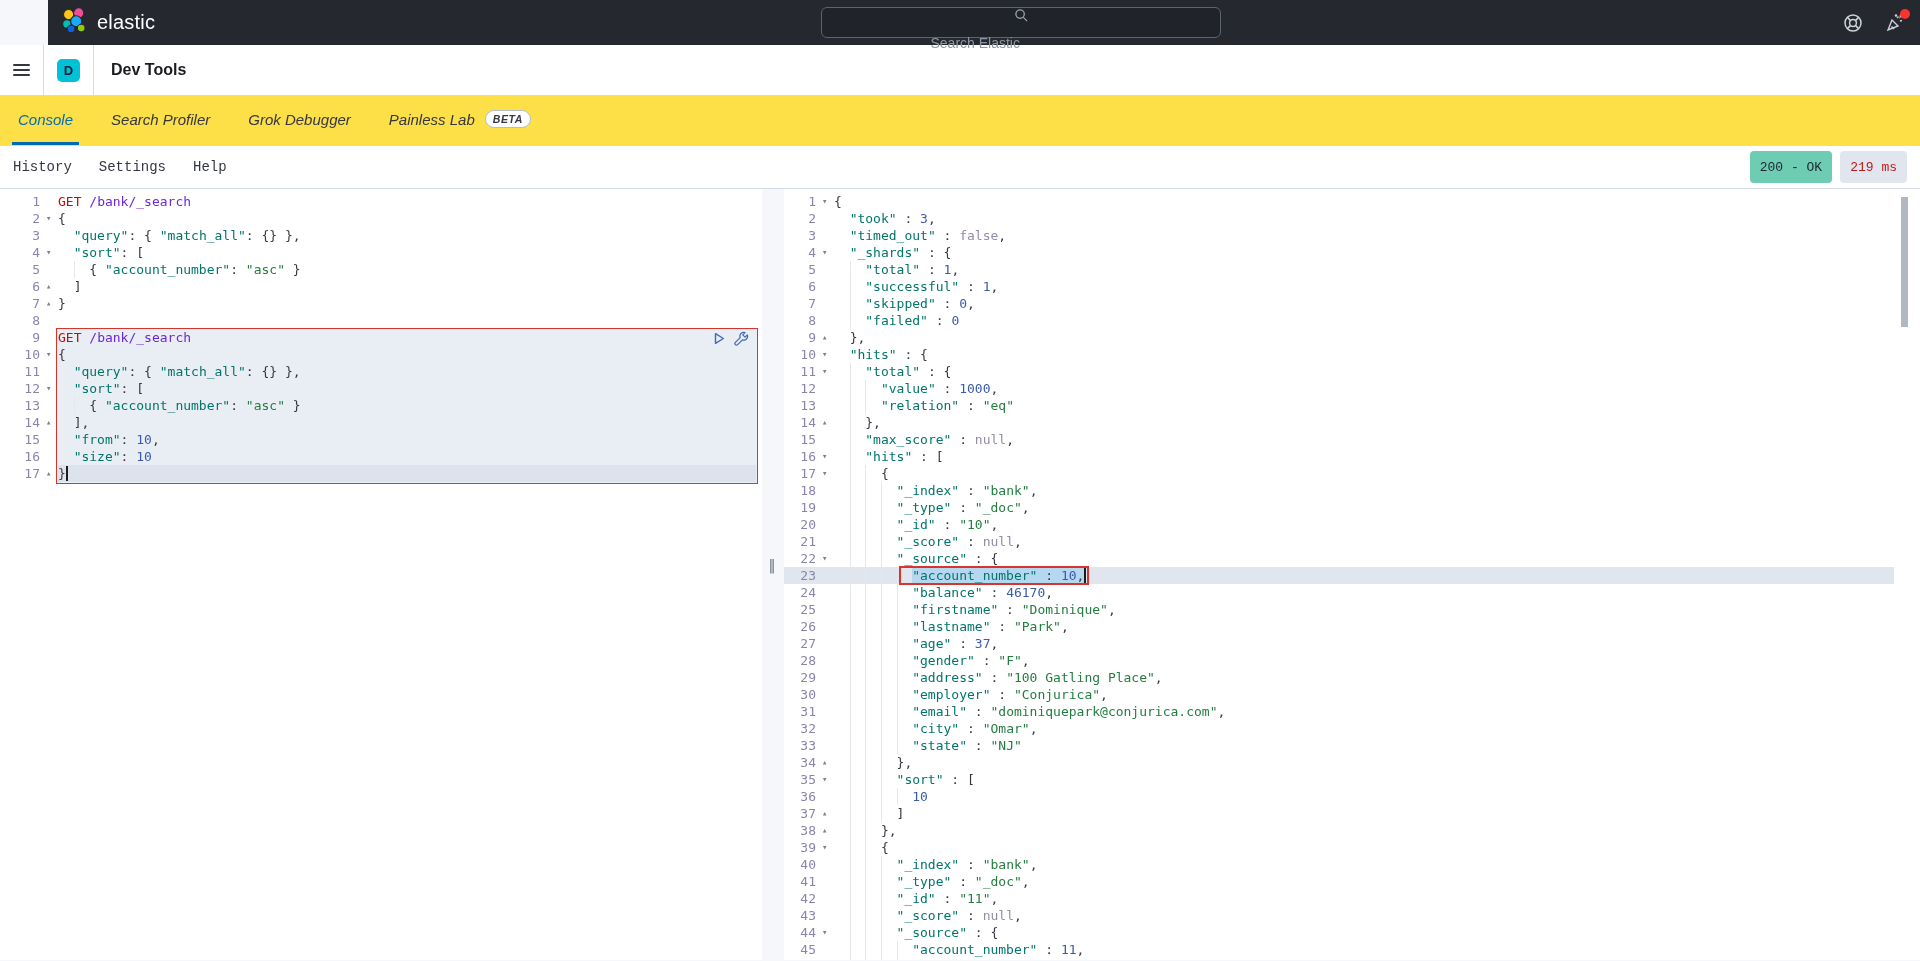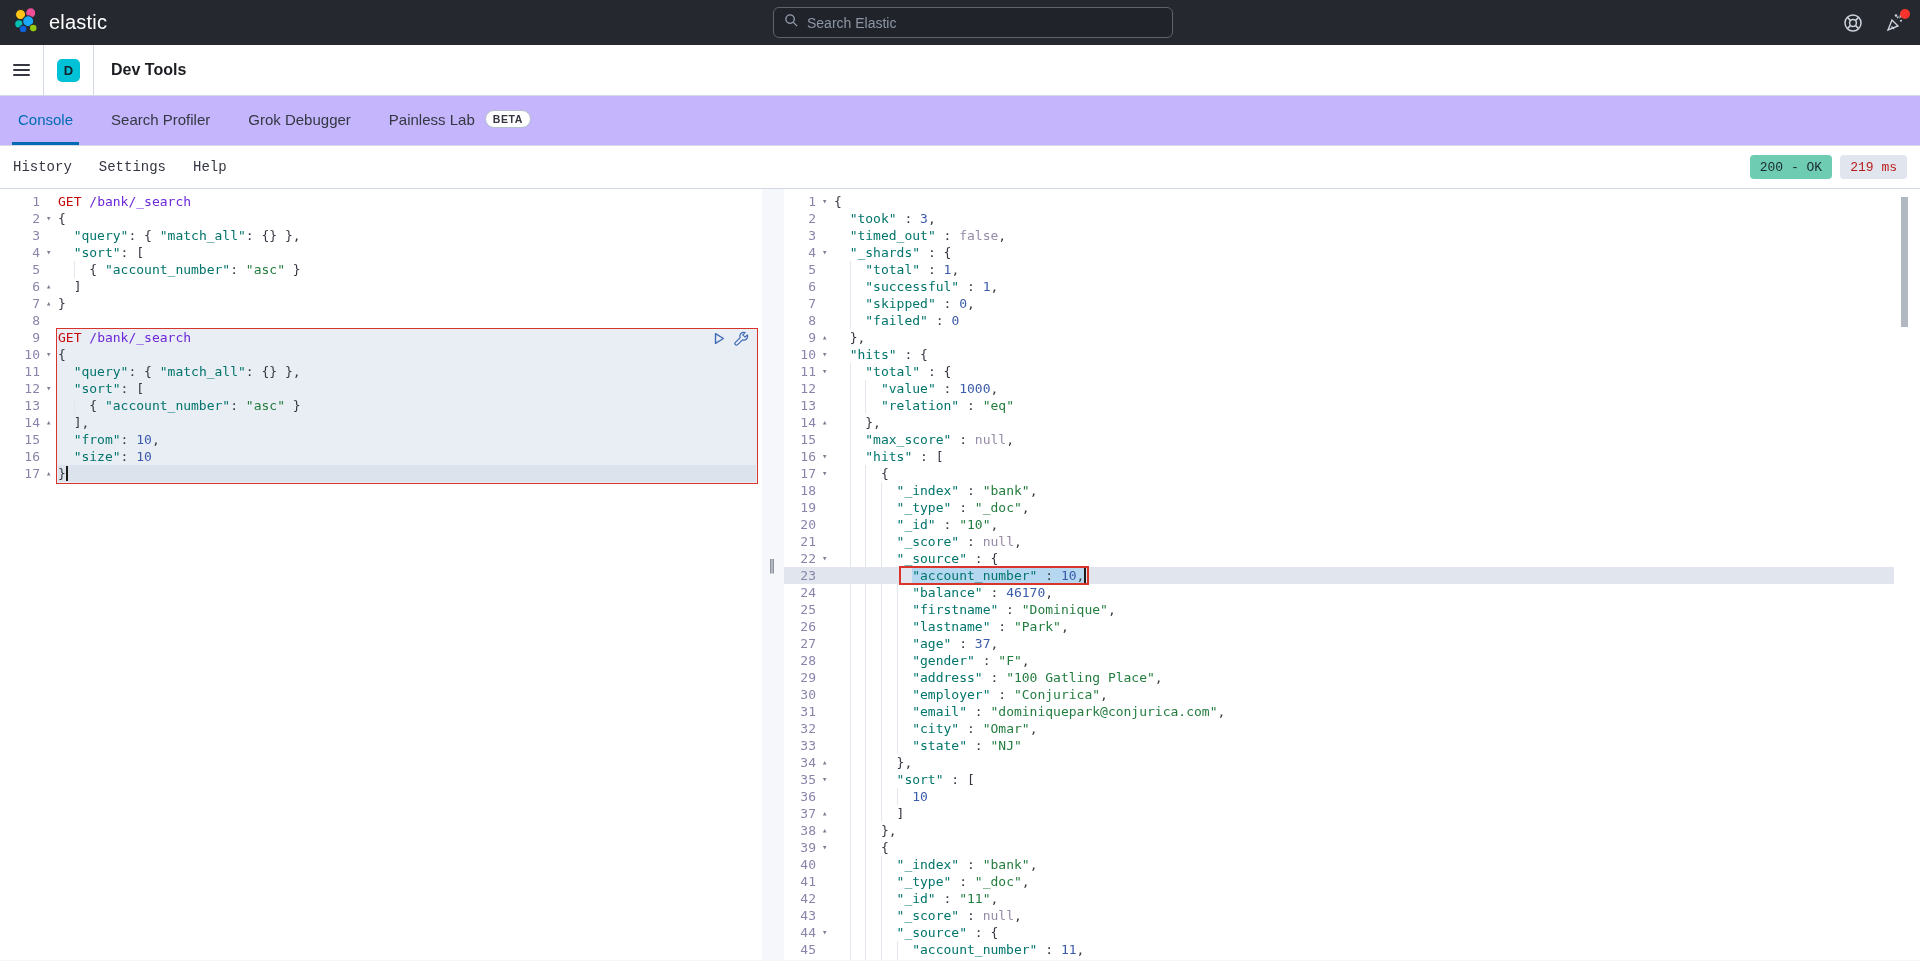--- a/index.html
+++ b/index.html
@@ -1,25 +1,25 @@
 <!DOCTYPE html>
 <html><head>
 <meta charset="utf-8">
 <style>
   * { margin:0; padding:0; box-sizing:border-box; }
   html,body { width:1920px; height:961px; overflow:hidden; background:#f5f7fa;
     font-family:"Liberation Sans","DejaVu Sans",sans-serif; }
 
   
-  .top-bar { position:relative; height:45px; background:#25282e; display:flex; align-items:center; }
+  .top-bar { position:relative; height:45px; background:#25282e; display:flex; align-items:center;margin-left:48px; }
   .brand { display:flex; align-items:center; gap:9px; padding-left:13px; }
   .brand-name { color:#ffffff; font-size:20px; font-weight:400; letter-spacing:.2px; }
   .search-box { position:absolute; left:773px; top:7px; width:400px; height:31px;
     background:#20232a; border:1px solid #5c6470; border-radius:6px;
-    display:flex; align-items:center; padding:0 10px; gap:8px; }
+    display:flex; align-items:center; padding:0 10px; gap:8px;flex-direction:column; }
   .search-box input { flex:1; background:transparent; border:none; outline:none;
     color:#d6dae1; font-size:14px; font-family:inherit; }
   .search-box input::placeholder { color:#8d96a5; }
   .hdr-icons { position:absolute; right:14px; top:0; height:45px; display:flex; align-items:center; gap:20px; }
   .hdr-icon { position:relative; width:22px; height:22px; cursor:pointer; }
   .notif-dot { position:absolute; top:-3px; right:-4px; width:10px; height:10px;
     border-radius:50%; background:#fa342c; }
 
   
   .crumb-bar { height:51px; background:#ffffff; border-bottom:1px solid #d3dae6;
@@ -29,36 +29,36 @@
   .hamburger { width:17px; }
   .hamburger div { height:2px; background:#343741; margin:3px 0; border-radius:1px; }
   .space-zone { height:100%; display:flex; align-items:center; padding:0 13px;
     border-right:1px solid #d3dae6; }
   .space-badge { width:23px; height:23px; border-radius:5px; background:#00c1d6;
     color:#10222e; font-size:13px; font-weight:700; display:flex; align-items:center;
     justify-content:center; cursor:pointer; }
   .crumb-title { padding-left:17px; font-size:16px; font-weight:600; color:#1a1c21; }
 
   
-  .tabs-bar { height:50px; background:#c4b5fd; border-bottom:1px solid #d3dae6;
-    display:flex; align-items:flex-end; padding-left:12px; }
+  .tabs-bar { height:50px; background:#fde047; border-bottom:1px solid #d3dae6;
+    display:flex; align-items:flex-end; padding-left:12px;font-style:italic; }
   .tab { display:flex; align-items:center; gap:10px; height:49px; padding:0 6px;
     margin-right:26px; font-size:15px; color:#343741; cursor:pointer;
     border-bottom:3px solid transparent; }
   .tab.active { color:#006bb4; border-bottom-color:#006bb4; font-weight:500; }
   .beta { border:1px solid #b4bfcd; border-radius:12px; padding:2px 7px;
     font-size:10.5px; font-weight:700; letter-spacing:.6px; color:#343741; background:#fff; }
 
   
   .console-bar { height:43px; background:#ffffff; border-bottom:1px solid #d3dae6;
     display:flex; align-items:center; padding:0 13px;font-family:Liberation Mono, monospace; }
   .console-links { display:flex; gap:27px; }
   .console-links span { font-size:14px; color:#343741; cursor:pointer; }
   .bar-right { margin-left:auto; display:flex; gap:8px; align-items:center; }
-  .badge { height:24px; border-radius:4px; padding:4px 10px; font-size:13px;
+  .badge { height:32px; border-radius:4px; padding:4px 10px; font-size:13px;
     display:flex; align-items:center; color:#1b2733; }
   .badge.ok { background:#6dccb1; }
   .badge.ms { background:#e0e5ee; color:#b91c1c;text-align:center; }
 
   
   .editors { position:relative; height:771px; background:#f5f7fa; }
   .editor { position:absolute; top:0; bottom:0; background:#ffffff; overflow:hidden;
     font-family:"DejaVu Sans Mono","Liberation Mono",monospace; font-size:13px;
     line-height:17px; padding-top:4px; }
   .editor-left  { left:0; width:762px; }

